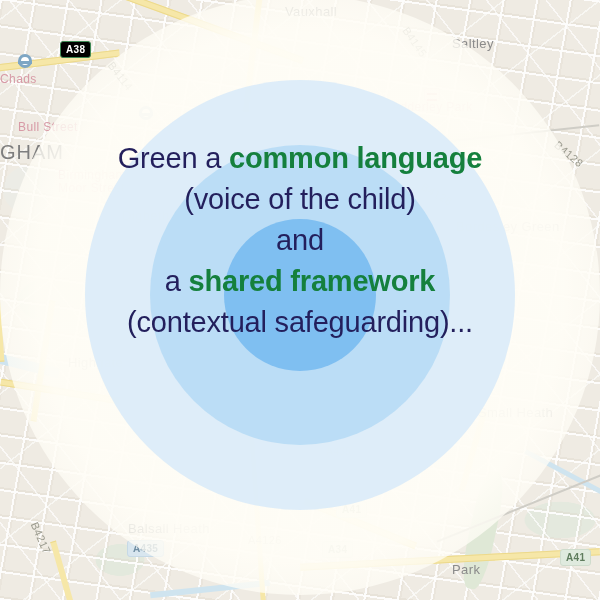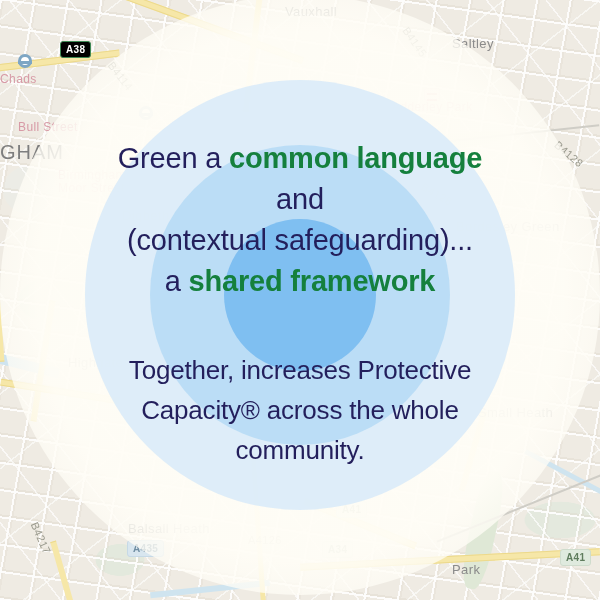--- a/index.html
+++ b/index.html
@@ -216,24 +216,20 @@
     </div>
 
   <div class="ring" id="ring-halo"></div>
   <div class="ring" id="ring-outer"></div>
   <div class="ring" id="ring-mid"></div>
   <div class="ring" id="ring-inner"></div>
 
   <div class="text-wrap">
     <div class="para" id="para-primary">
         <span class="line"><span>Green a </span><b>common language</b></span>
+        <span class="line"><span>(voice of the child)</span></span>
         <span class="line"><span>and</span></span>
+        <span class="line"><span>a </span><b>shared framework</b></span>
         <span class="line"><span>(contextual safeguarding)...</span></span>
-        <span class="line"><span>a </span><b>shared framework</b></span>
-      </div>
-    <div class="para" id="para-secondary">
-        <span class="line"><span>Together, increases Protective</span></span>
-        <span class="line"><span>Capacity® across the whole</span></span>
-        <span class="line"><span>community.</span></span>
       </div>
   </div>
 
 </div>
 
 </body></html>

